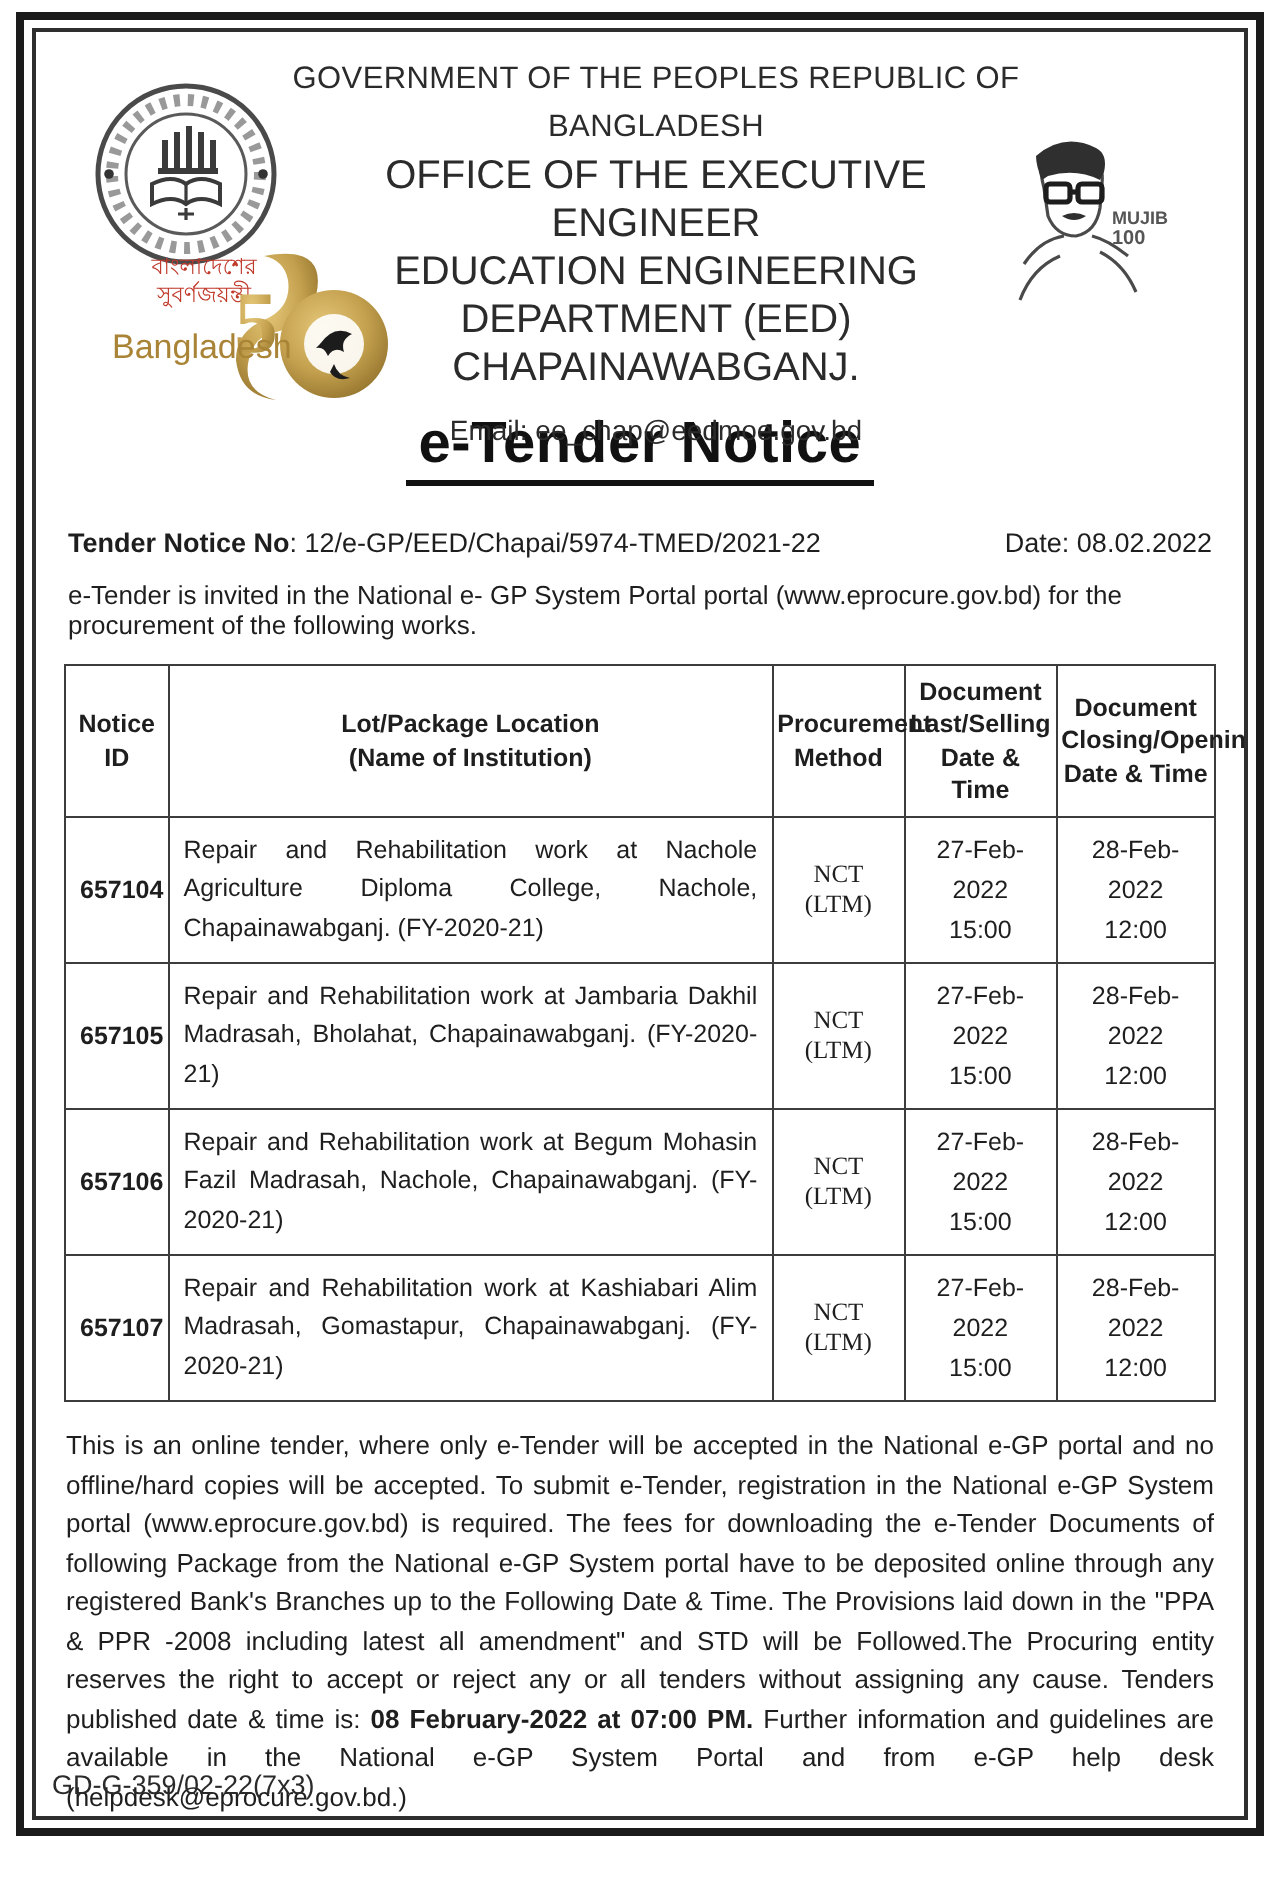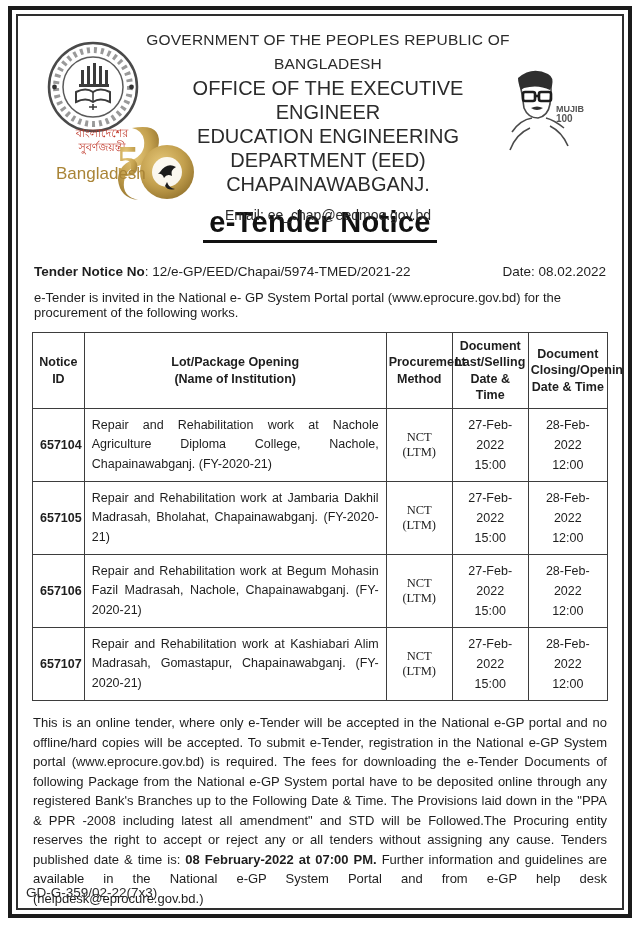--- a/index.html
+++ b/index.html
@@ -143,21 +143,21 @@
         <col class="w-id">
           <col class="w-loc">
           <col class="w-mth">
           <col class="w-d1">
           <col class="w-d2">
       </colgroup>
       <thead>
         <tr>
           <th class="pre">Notice
 ID</th>
-          <th class="pre">Lot/Package Opening
+          <th class="pre">Lot/Package Location
 (Name of Institution)</th>
           <th class="pre">Procurement
 Method</th>
           <th class="pre">Document
 Last/Selling
 Date &amp; Time</th>
           <th class="pre">Document
 Closing/Opening
 Date &amp; Time</th>
         </tr>

